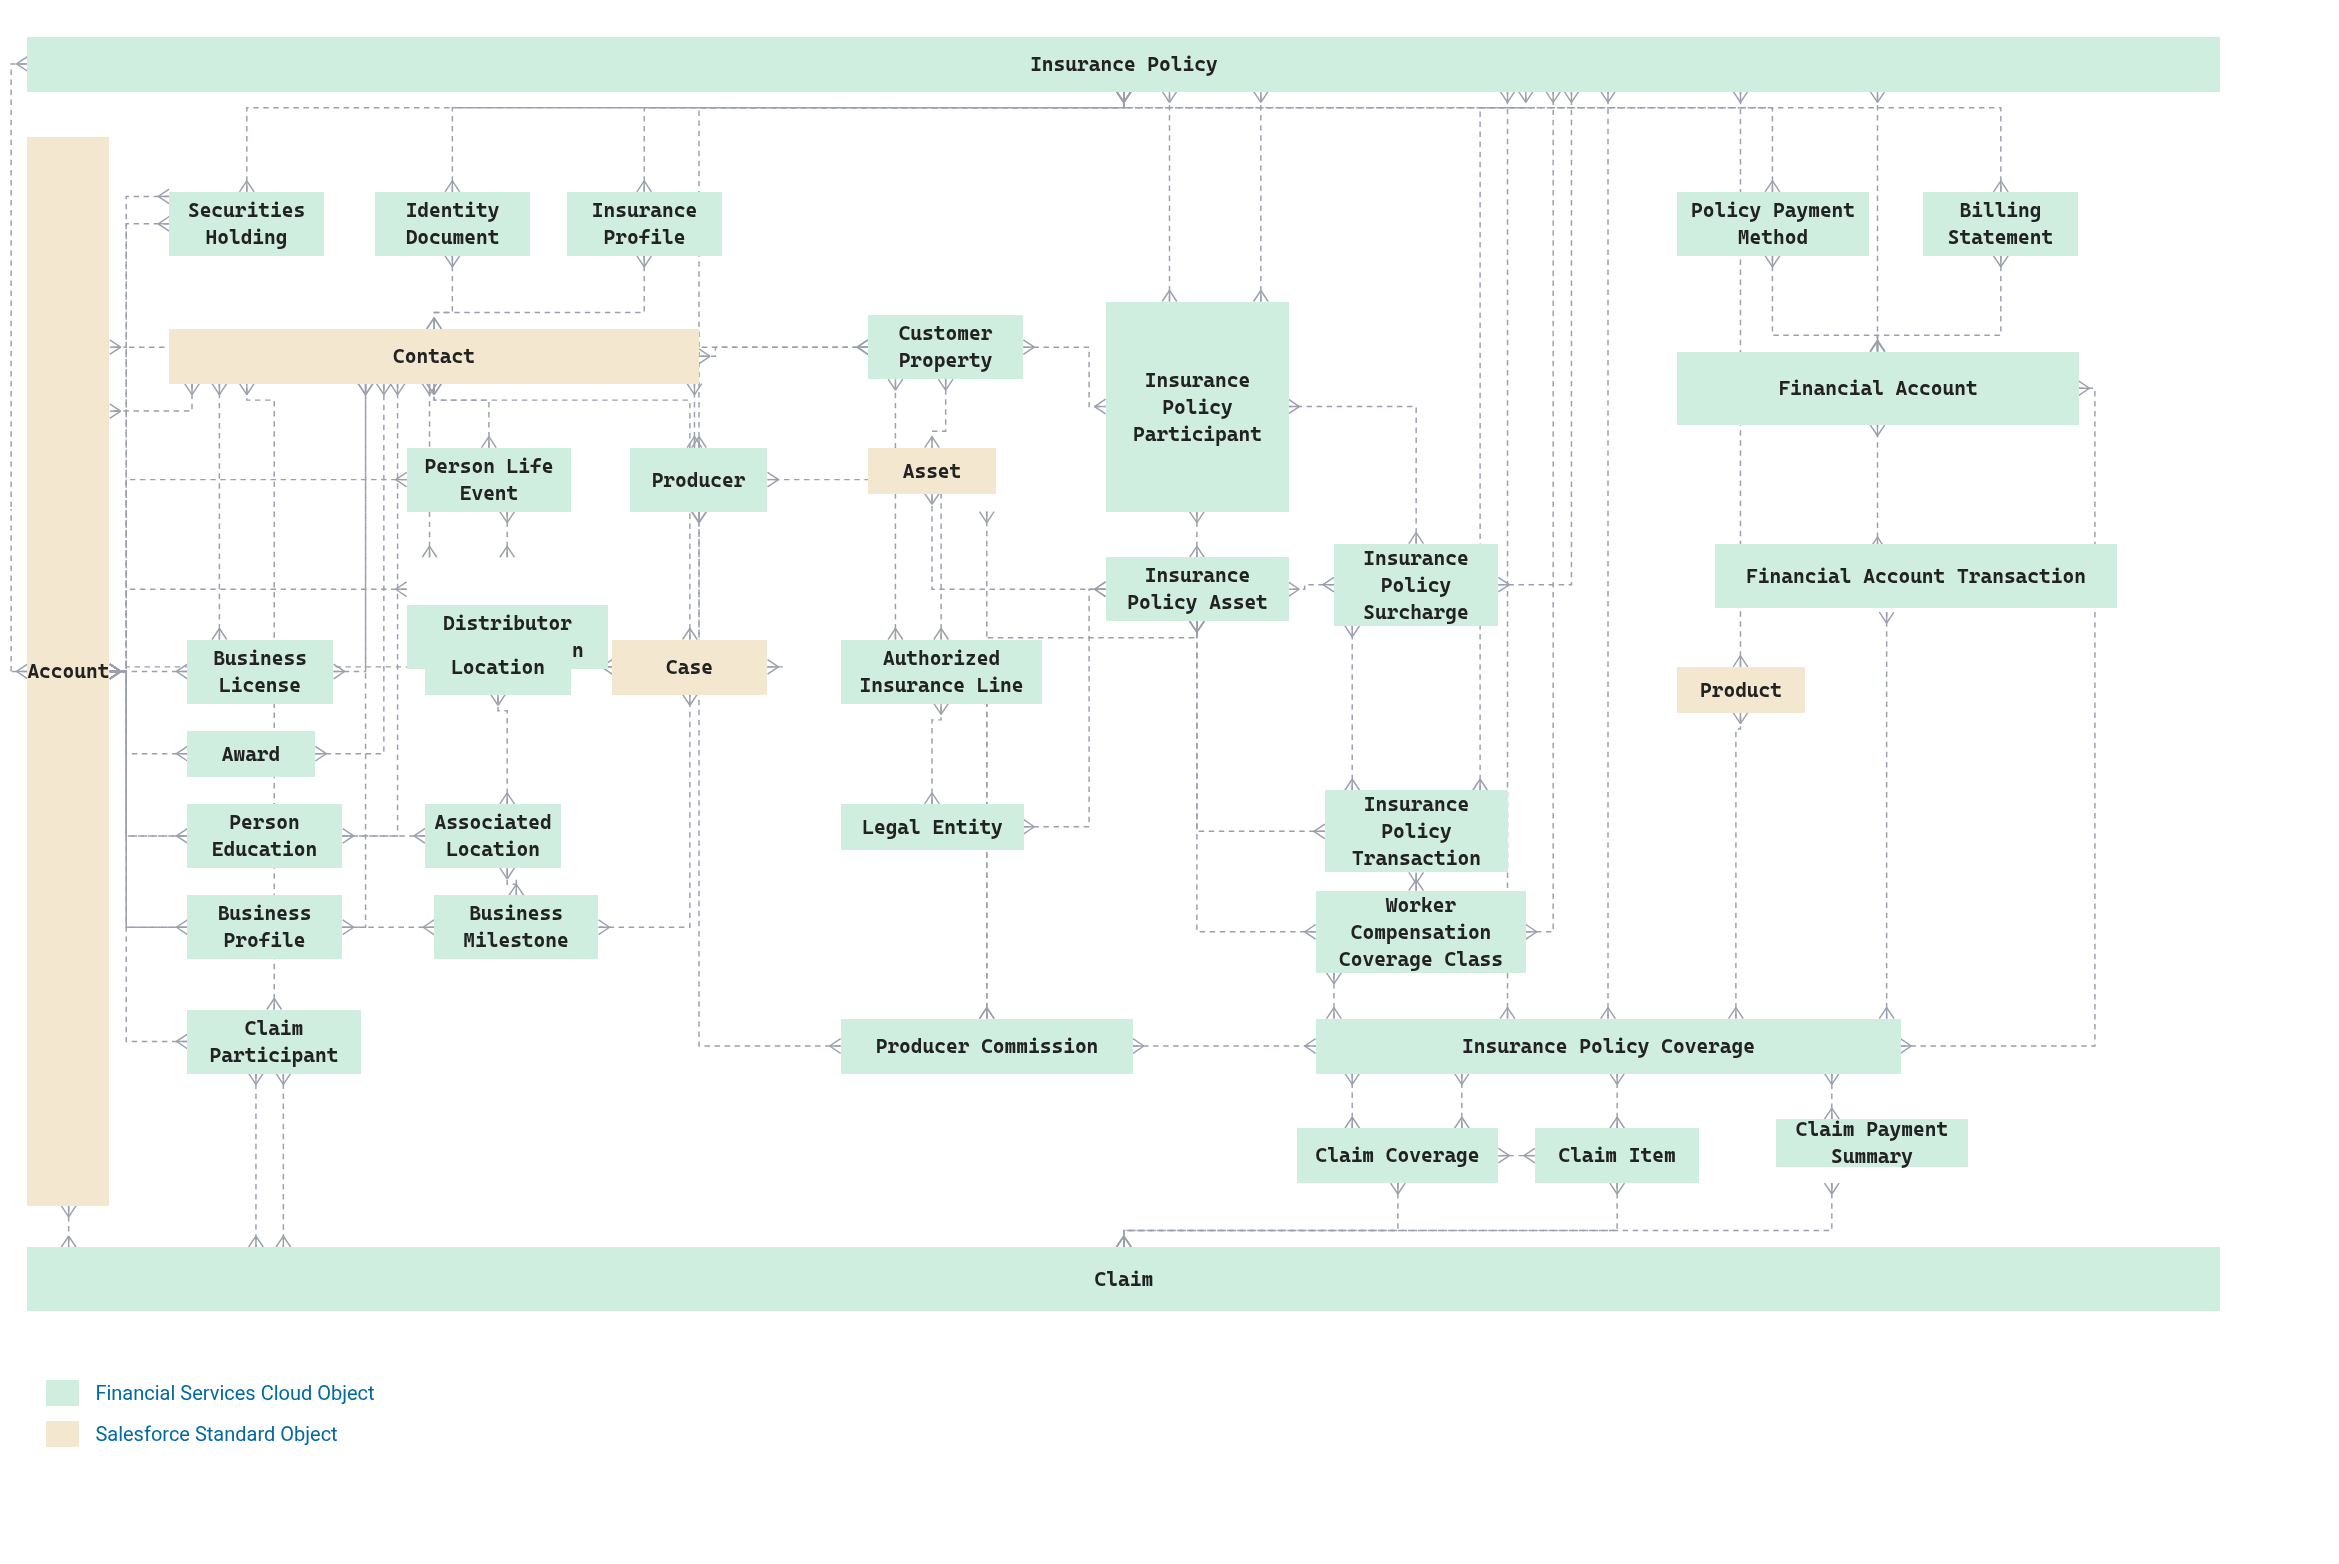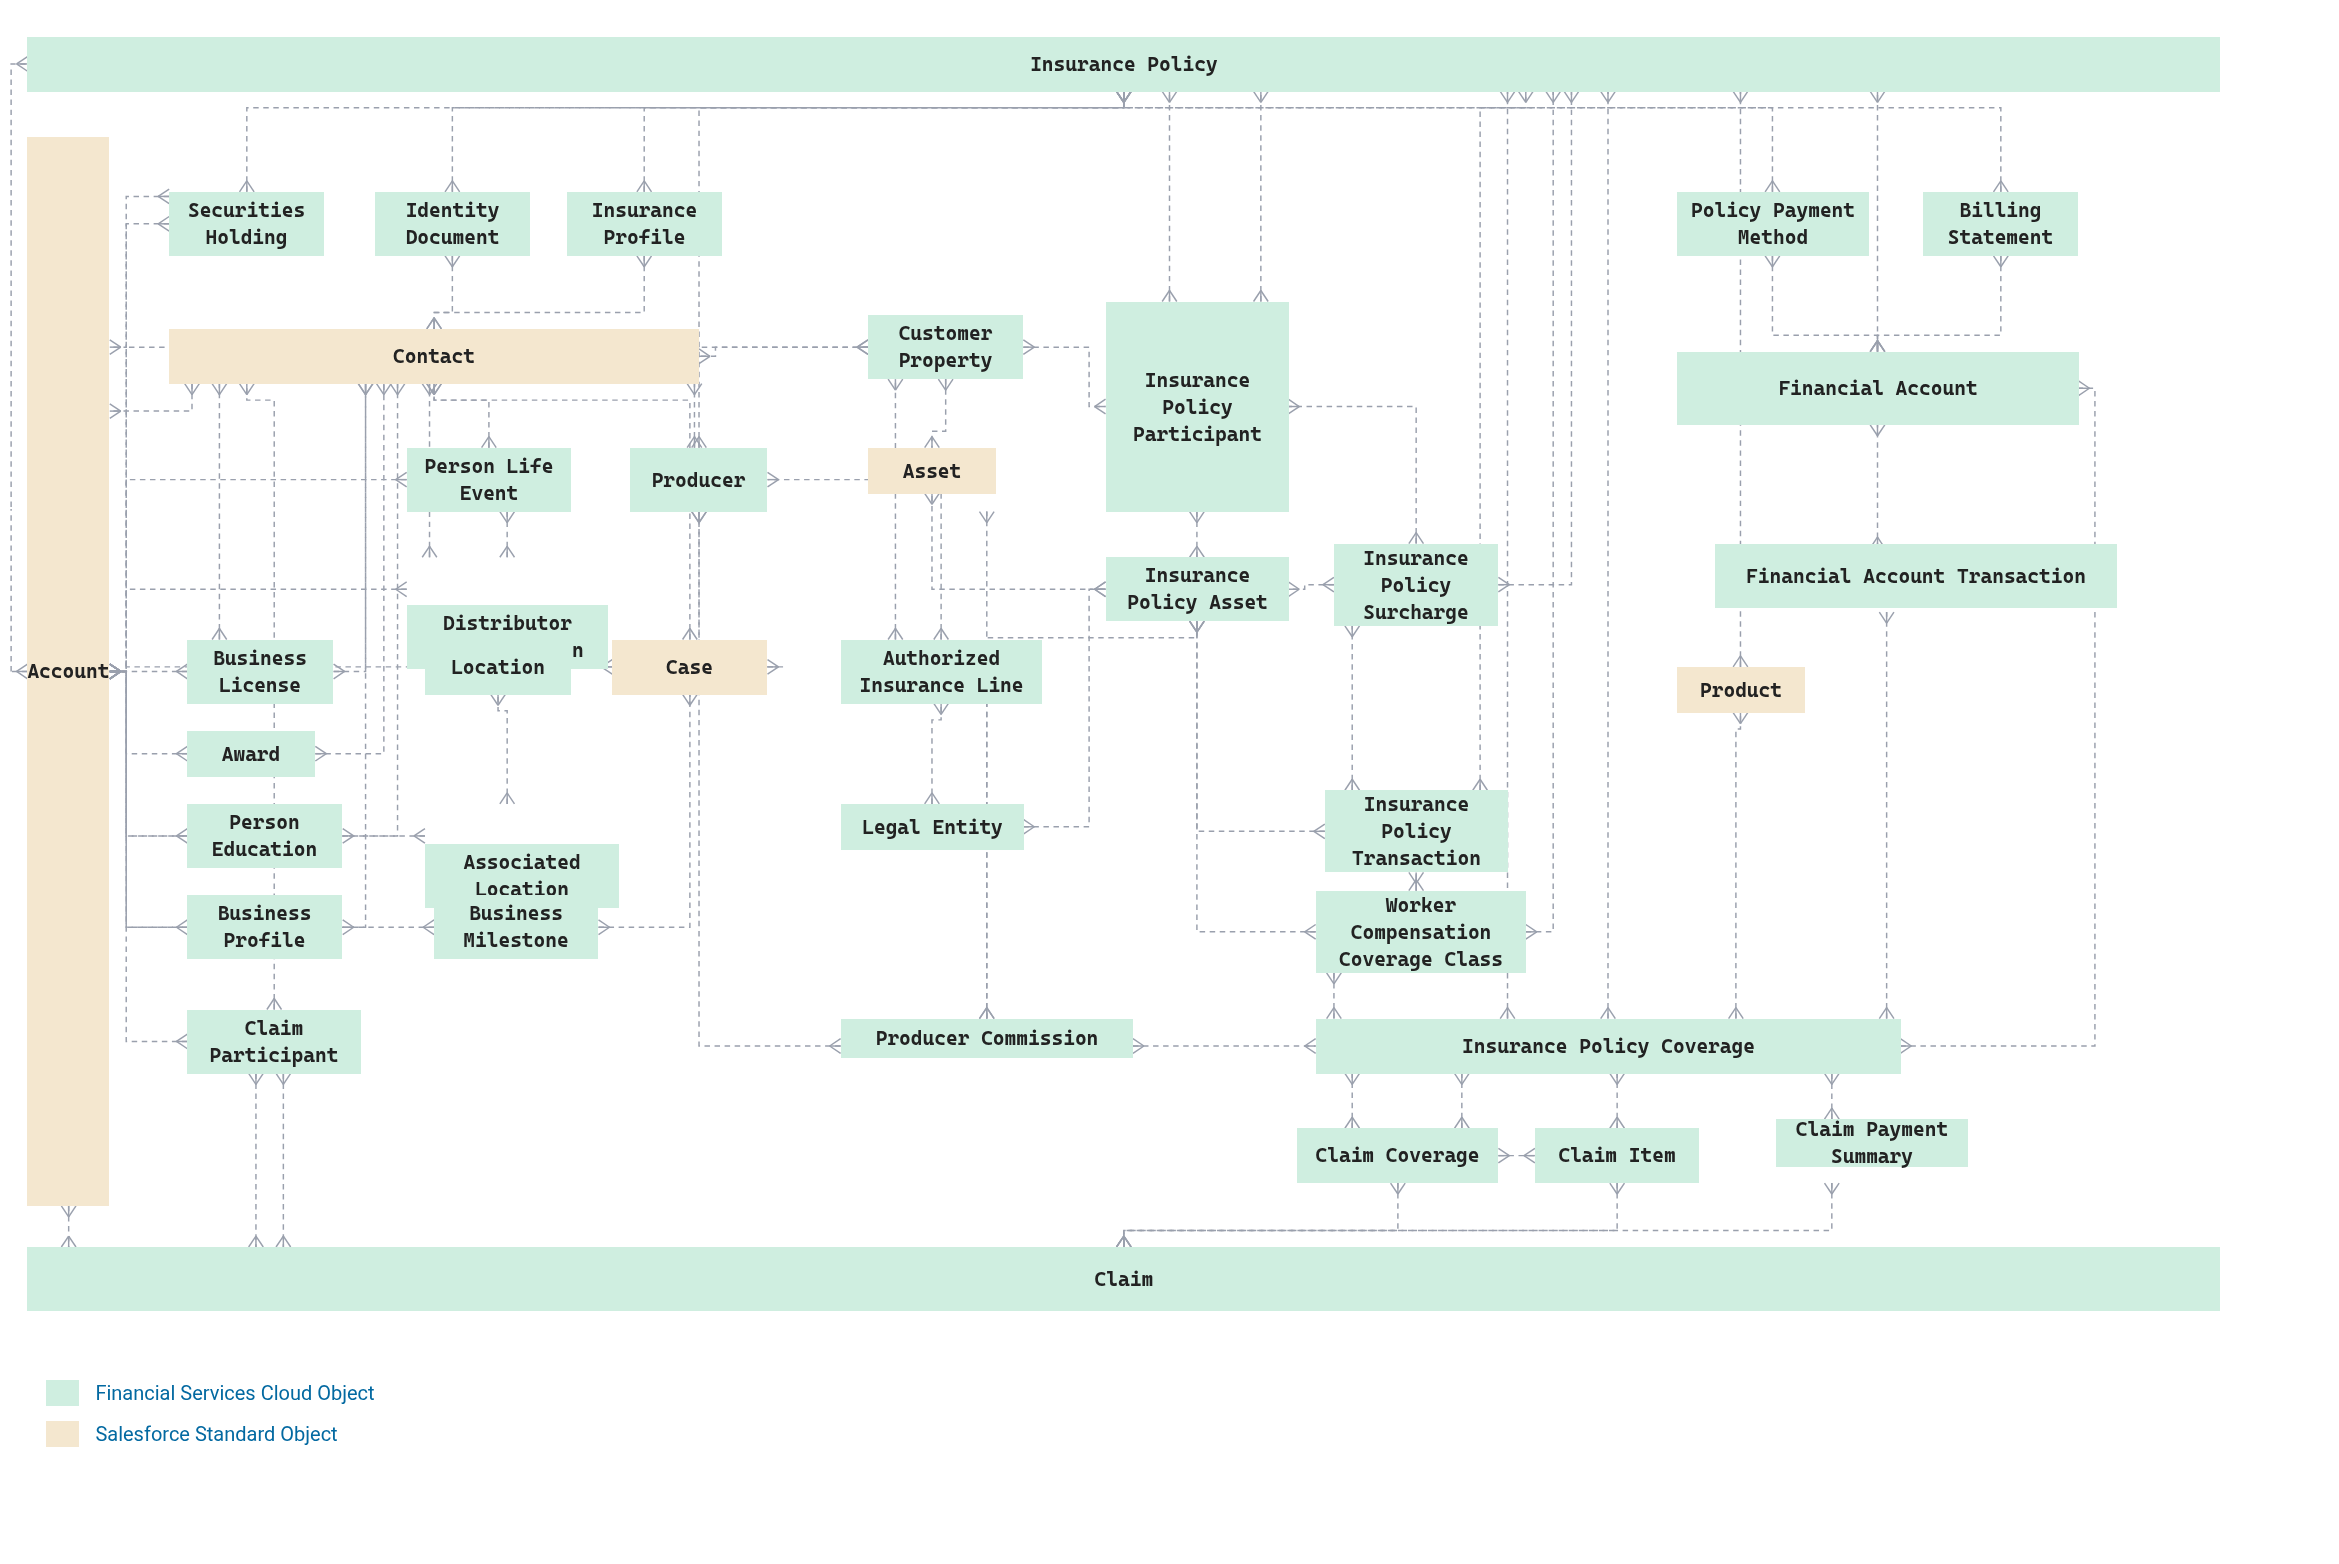--- a/index.html
+++ b/index.html
@@ -1027,36 +1027,36 @@
     <div class="node fsc" style="left: 187px; top: 640px; width: 146px; height: 64px;">Business
 License</div>
     <div class="node fsc" style="left: 425px; top: 640px; width: 146px; height: 55px;">Location</div>
     <div class="node std" style="left: 612px; top: 640px; width: 155px; height: 55px;">Case</div>
     <div class="node fsc" style="left: 841px; top: 640px; width: 201px; height: 64px;">Authorized
 Insurance Line</div>
     <div class="node std" style="left: 1677px; top: 667px; width: 128px; height: 46px;">Product</div>
     <div class="node fsc" style="left: 187px; top: 731px; width: 128px; height: 46px;">Award</div>
     <div class="node fsc" style="left: 187px; top: 804px; width: 155px; height: 64px;">Person
 Education</div>
-    <div class="node fsc" style="left: 425px; top: 804px; width: 194px; height: 64px; margin-top: 40px;">Associated
+    <div class="node fsc" style="left: 425px; top: 804px; width: 136px; height: 64px;">Associated
 Location</div>
     <div class="node fsc" style="left: 841px; top: 804px; width: 183px; height: 46px;">Legal Entity</div>
     <div class="node fsc" style="left: 1325px; top: 790px; width: 183px; height: 82px;">Insurance
 Policy
 Transaction</div>
     <div class="node fsc" style="left: 187px; top: 895px; width: 155px; height: 64px;">Business
 Profile</div>
     <div class="node fsc" style="left: 434px; top: 895px; width: 164px; height: 64px;">Business
 Milestone</div>
     <div class="node fsc" style="left: 1316px; top: 891px; width: 210px; height: 82px;">Worker
 Compensation
 Coverage Class</div>
     <div class="node fsc" style="left: 187px; top: 1010px; width: 174px; height: 64px;">Claim
 Participant</div>
-    <div class="node fsc" style="left: 841px; top: 1019px; width: 292px; height: 39px;">Producer Commission</div>
+    <div class="node fsc" style="left: 841px; top: 1019px; width: 292px; height: 55px;">Producer Commission</div>
     <div class="node fsc" style="left: 1316px; top: 1019px; width: 585px; height: 55px;">Insurance Policy Coverage</div>
     <div class="node fsc" style="left: 1297px; top: 1128px; width: 201px; height: 55px;">Claim Coverage</div>
     <div class="node fsc" style="left: 1535px; top: 1128px; width: 164px; height: 55px;">Claim Item</div>
     <div class="node fsc" style="left: 1736px; top: 1119px; width: 192px; height: 48px; margin-left: 40px;">Claim Payment
 Summary</div>
     <div class="node fsc" style="left: 27.4px; top: 1247px; width: 2193px; height: 64px;">Claim</div>
   </div>
 
 <div class="legend" style="left:46px; top:1380px;">
   <div class="swatch fsc"></div>

